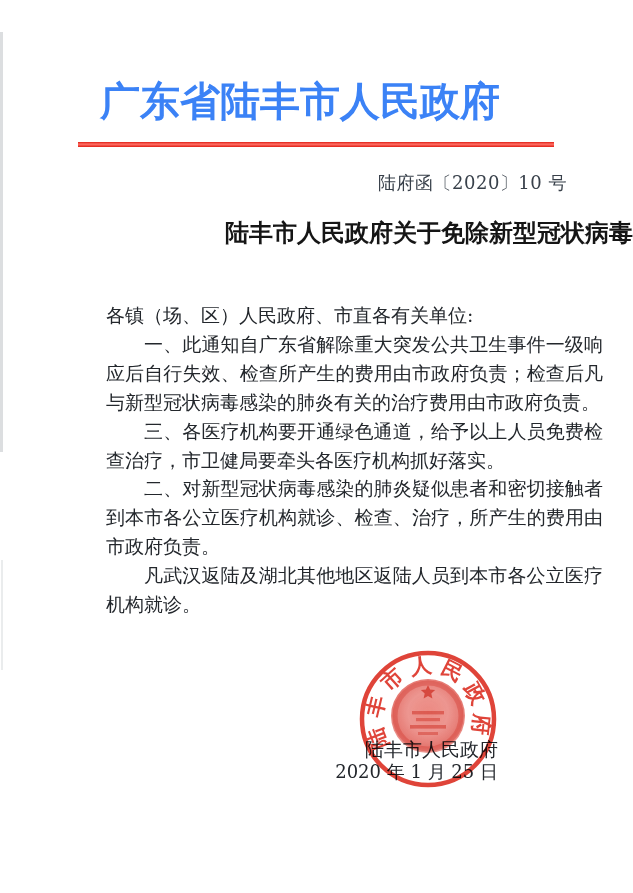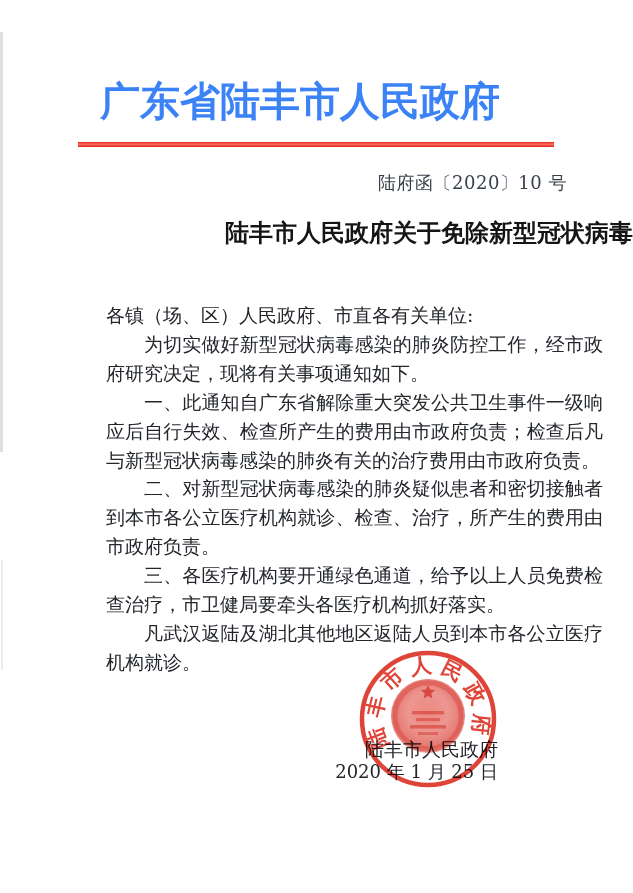--- a/index.html
+++ b/index.html
@@ -70,24 +70,23 @@
   <div class="red-line"></div>
 
   <div class="doc-number">陆府函〔2020〕10 号</div>
 
   <div class="notice-title">
     <div>陆丰市人民政府关于免除新型冠状病毒</div>
   </div>
 
   <div class="body-text">
     <p>各镇（场、区）人民政府、市直各有关单位:</p>
-    <p class="indent">为切实做好新型冠状病毒感染的肺炎防控工作，经市政府研究决定，现将有关事项通知如下。</p>
     <p class="indent">一、此通知自广东省解除重大突发公共卫生事件一级响应后自行失效、检查所产生的费用由市政府负责；检查后凡与新型冠状病毒感染的肺炎有关的治疗费用由市政府负责。</p>
+    <p class="indent">三、各医疗机构要开通绿色通道，给予以上人员免费检查治疗，市卫健局要牵头各医疗机构抓好落实。</p>
     <p class="indent">二、对新型冠状病毒感染的肺炎疑似患者和密切接触者到本市各公立医疗机构就诊、检查、治疗，所产生的费用由市政府负责。</p>
-    <p class="indent">三、各医疗机构要开通绿色通道，给予以上人员免费检查治疗，市卫健局要牵头各医疗机构抓好落实。</p>
     <p class="indent">凡武汉返陆及湖北其他地区返陆人员到本市各公立医疗机构就诊。</p>
   </div>
 
   <div class="signature">陆丰市人民政府</div>
   <div class="sign-date">2020 年 1 月 25 日</div>
 
   <svg class="seal" viewBox="0 0 150 150">
     <defs>
       <radialGradient id="emblemFill" cx="50%" cy="45%" r="60%">
         <stop offset="0%" stop-color="#e4554a" stop-opacity="0.75"></stop>

